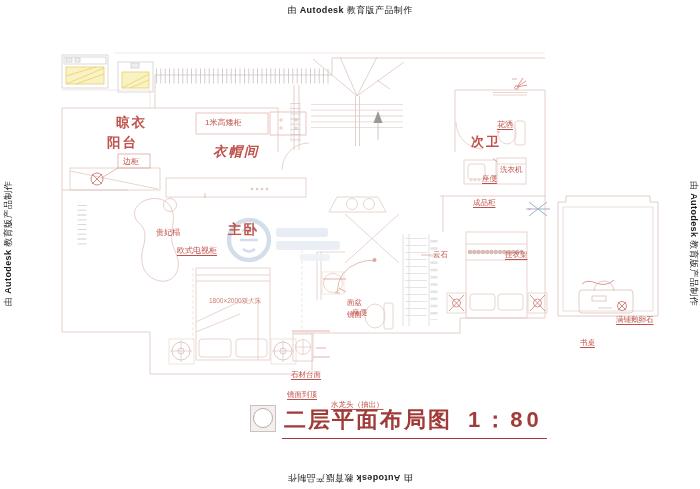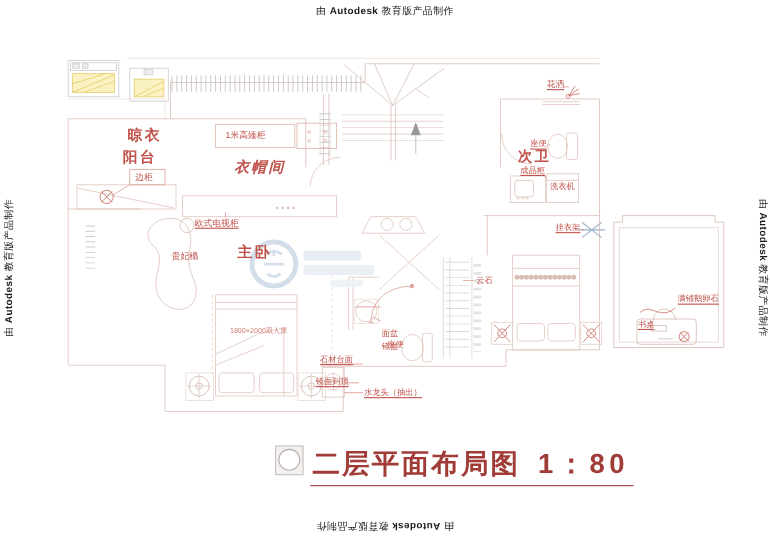--- a/index.html
+++ b/index.html
@@ -1,33 +1,33 @@
 <!DOCTYPE html>
 <html><head>
 <meta charset="utf-8">
 <style>
   html,body{margin:0;padding:0;background:#fff;}
   #canvas{position:relative;width:700px;height:489px;background:#ffffff;overflow:hidden;
           font-family:"Liberation Sans","DejaVu Sans",sans-serif;}
   svg{position:absolute;left:0;top:0;}
   .lbl{position:absolute;color:#c0524b;font-size:8px;line-height:1.1;white-space:nowrap;}
   .tiny{font-size:7.5px;}
-  .u{text-decoration:underline;text-underline-offset:2px;}
+  .u{text-decoration:underline;text-underline-offset:2px;margin-top:48px;}
   .room{position:absolute;color:#c0524b;font-weight:bold;font-size:13.5px;letter-spacing:2px;white-space:nowrap;}
   .wm{position:absolute;color:#1c1c1c;font-size:9px;letter-spacing:.4px;white-space:nowrap;width:170px;text-align:center;}
   .wm b{font-weight:bold;}
   #wm-left{left:-77px;top:237px;transform:rotate(-90deg);}
   #wm-right{left:608px;top:237px;transform:rotate(90deg);}
   #wm-top{left:265px;top:4px;}
   #wm-bottom{left:265px;top:471px;transform:rotate(180deg);}
   #titleblock{position:absolute;left:250px;top:405px;height:30px;display:flex;align-items:flex-start;}
   #title-logo{width:24px;height:25px;border:1px solid #c9c2bf;background:#f3f0ef;position:relative;margin-right:6px;}
   #title-logo .circ{position:absolute;left:2px;top:2px;width:18px;height:18px;border:1.5px solid #b5aeab;border-radius:50%;background:#fff;}
   #title-text{border-bottom:1.5px solid #a03b37;padding:0 4px 3px 2px;min-width:204px;
-              color:#a03b37;font-size:25px;font-weight:bold;letter-spacing:2px;white-space:nowrap;}
+              color:#a03b37;font-size:22px;font-weight:bold;letter-spacing:2px;white-space:nowrap;}
   #title-text .scale{margin-left:16px;letter-spacing:4px;}
   .bedlbl{position:absolute;color:#cf7b72;font-size:6.5px;white-space:nowrap;}
 </style>
 </head>
 <body>
 
 <div id="canvas">
 
   <svg width="700" height="489" viewBox="0 0 700 489">
 
@@ -218,23 +218,23 @@
     <g opacity="0.85">
       <circle cx="249" cy="240" r="20" fill="none" stroke="#cdd9e8" stroke-width="4.5"></circle>
       <path d="M242 231 q7 -5 14 0 M240 240 h18 M243 249 q6 5 12 0 M249 227 v6" fill="none" stroke="#cdd9e8" stroke-width="2.5"></path>
       <rect x="276" y="228" width="52" height="9" rx="2" fill="#e4ebf4"></rect>
       <rect x="276" y="241" width="64" height="9" rx="2" fill="#e7edf5"></rect>
       <rect x="300" y="254" width="30" height="7" rx="2" fill="#edf2f7"></rect>
     </g>
   </svg>
 
   <div class="room" style="left:107px;top:114px;width:40px;text-align:right;">晾衣</div>
-  <div class="room" style="left:107px;top:134px;width:40px;text-align:center;">阳台</div>
+  <div class="room" style="left:107px;top:134px;width:40px;text-align:left;">阳台</div>
   <div class="room" style="left:213px;top:143px;font-style:italic;">衣帽间</div>
-  <div class="room" style="left:216px;top:221px;">主卧</div>
+  <div class="room" style="left:228px;top:221px;">主卧</div>
   <div class="room" style="left:471px;top:110px;font-size:13px;margin-top:23px;">次卫</div>
 
   <div class="lbl" style="left:123px;top:158px;">边柜</div>
   <div class="lbl" style="left:205px;top:119px;">1米高矮柜</div>
   <div class="lbl u" style="left:177px;top:199px;">欧式电视柜</div>
   <div class="lbl" style="left:156px;top:229px;">贵妃榻</div>
   <div class="bedlbl" style="left:209px;top:297px;">1800×2000双人床</div>
 
   <div class="lbl u" style="left:497px;top:73px;">花洒</div>
   <div class="lbl tiny u" style="left:482px;top:127px;">座便</div>

